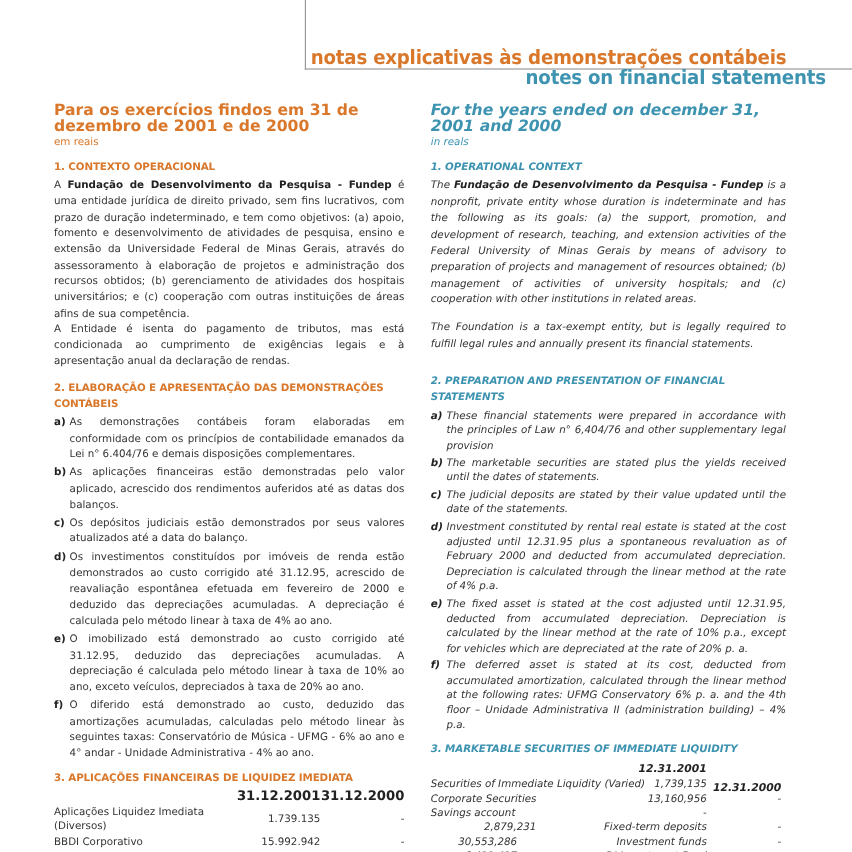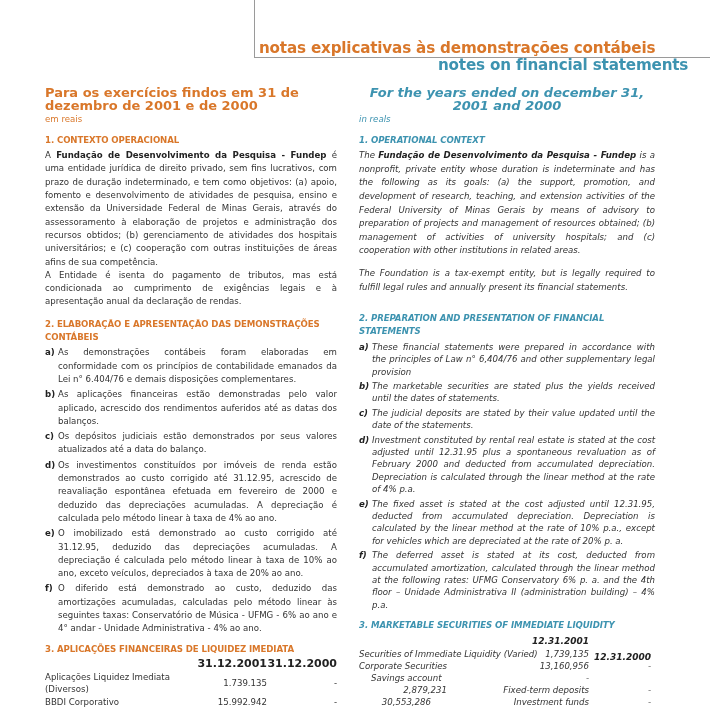--- a/index.html
+++ b/index.html
@@ -11,21 +11,21 @@
 
   .title-pt { position: absolute; left: 259px; top: 38px; font-size: 16.5px; font-weight: bold; color: #d9772a; letter-spacing: -0.2px; white-space: nowrap; font-family: "DejaVu Sans", sans-serif; transform: scaleX(0.92); transform-origin: left top; }
   .title-en { position: absolute; left: 438px; top: 55px; font-size: 16.5px; font-weight: bold; color: #3d93b0; letter-spacing: -0.2px; white-space: nowrap; transform: scaleX(0.92); transform-origin: left top; }
 
   .col { position: absolute; top: 86px; font-size: 8.6px; line-height: 13.3px; }
   .col-left { left: 45px; width: 292px; }
   .col-right { left: 359px; width: 296px; font-style: italic; }
 
   .period { font-weight: bold; color: #d9772a; font-size: 13px; }
   .unit { color: #d9772a; margin-bottom: 8px; }
-  .col-right .period { color: #3d93b0; text-align: center; }
+  .col-right .period { color: #3d93b0; }
   .col-right .unit { color: #3d93b0; }
 
   .sec-title { font-weight: bold; color: #d9772a; margin-top: 3px; margin-bottom: 2px; letter-spacing: -0.1px; }
   .col-right .sec-title { color: #3d93b0; }
 
   p.body { text-align: justify; }
   b.org { color: #222; }
 
   .items { list-style: none; }
   .items li { position: relative; padding-left: 13px; text-align: justify; margin-bottom: 2px; }
@@ -124,21 +124,21 @@
     <div class="hdr r" style="left:232px; width:60px; top:16px">12.31.2000</div>
 
     <div style="left:0; top:13px">Securities of Immediate Liquidity (Varied)</div>
     <div class="r" style="left:150px; width:80px; top:13px">1,739,135</div>
     <div class="r" style="left:232px; width:60px; top:13px">-</div>
 
     <div style="left:0; top:25px">Corporate Securities</div>
     <div class="r" style="left:150px; width:80px; top:25px">13,160,956</div>
     <div class="r" style="left:232px; width:60px; top:25px">-</div>
 
-    <div style="left:12px; top:37px">Savings account</div>
+    <div style="left:0; top:37px">Savings account</div>
     <div class="r" style="left:150px; width:80px; top:37px">-</div>
 
     <div class="r" style="left:16px; width:72px; top:49px">2,879,231</div>
     <div class="r" style="left:110px; width:120px; top:49px">Fixed-term deposits</div>
     <div class="r" style="left:232px; width:60px; top:49px">-</div>
 
     <div class="r" style="left:0; width:72px; top:61px">30,553,286</div>
     <div class="r" style="left:110px; width:120px; top:61px">Investment funds</div>
     <div class="r" style="left:232px; width:60px; top:61px">-</div>
 

